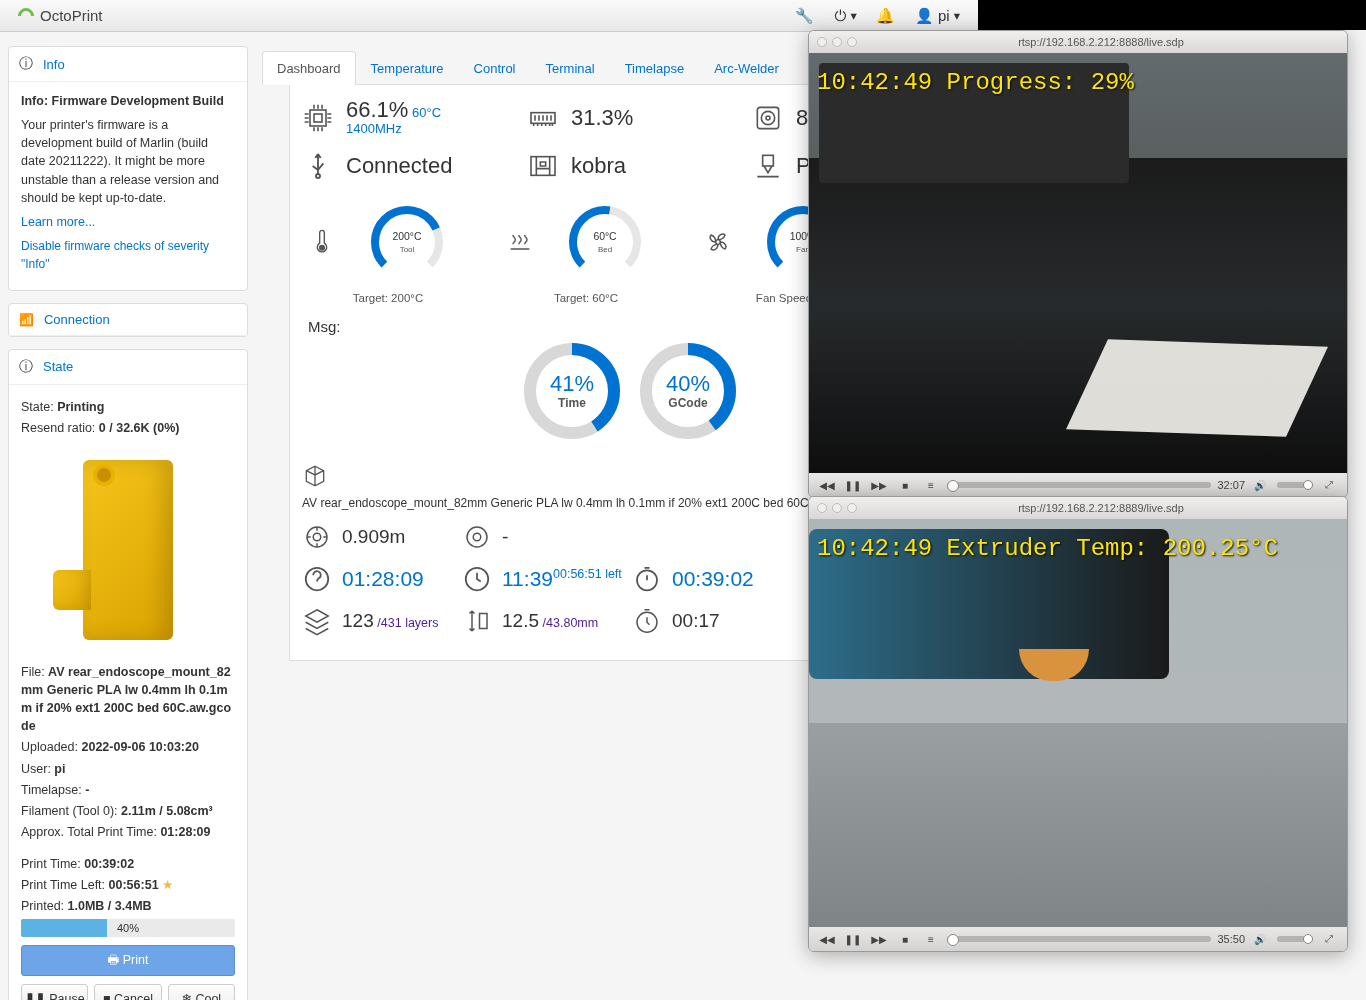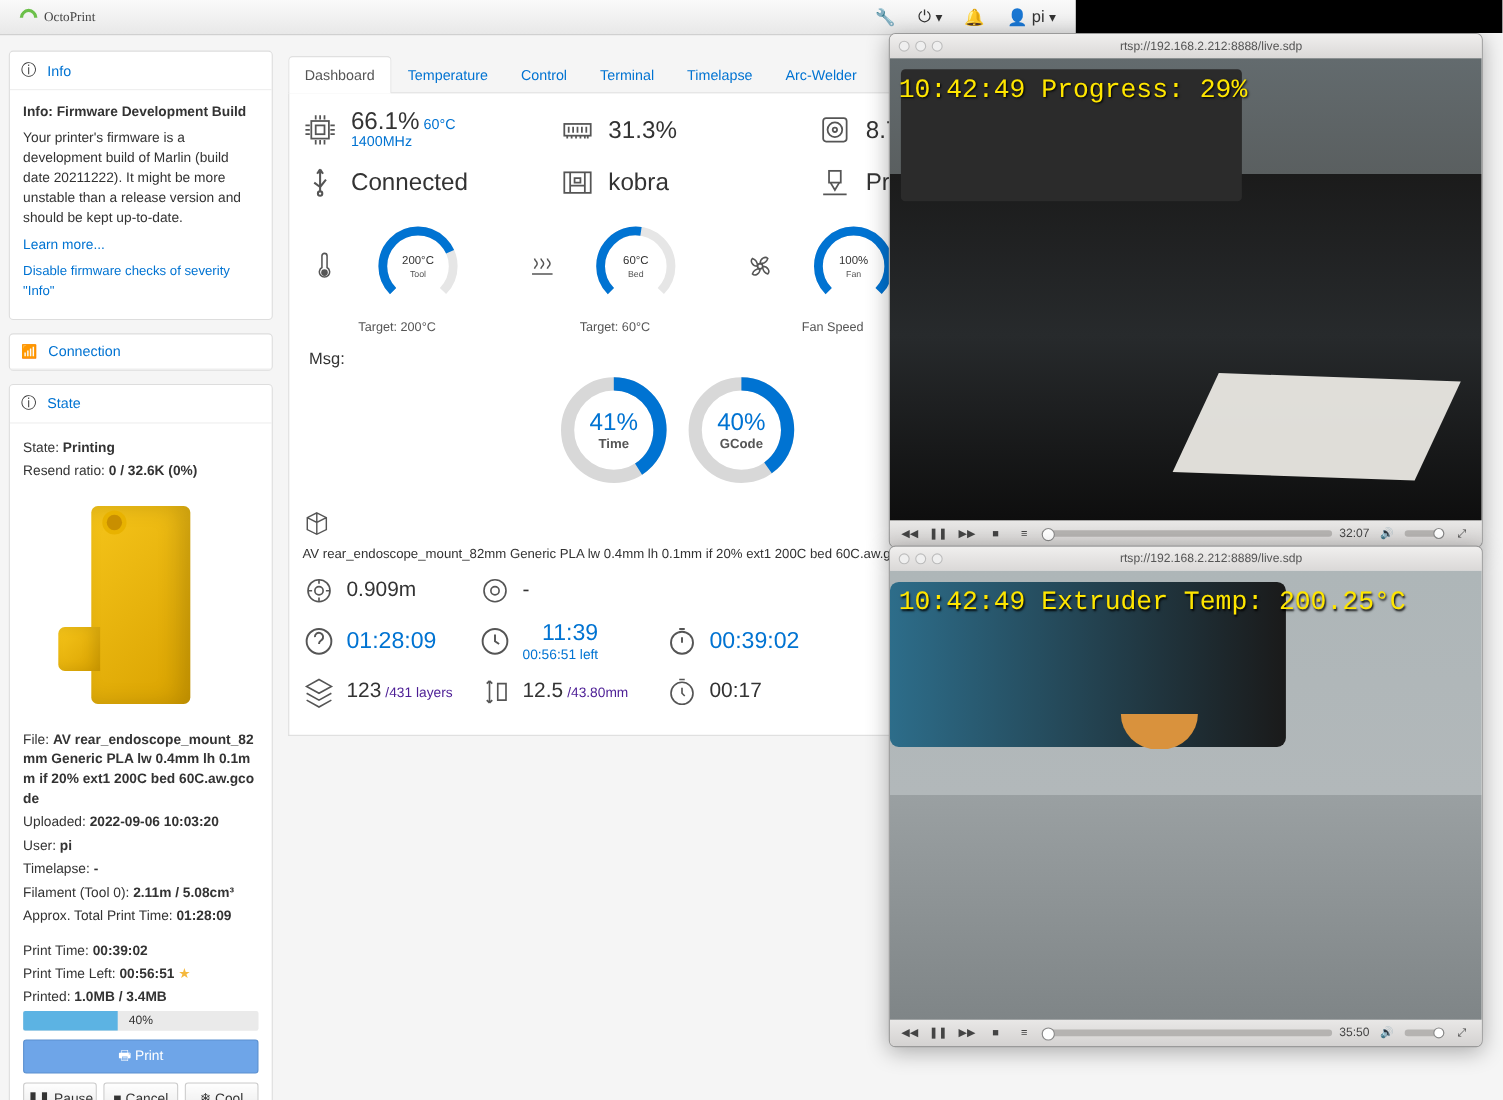--- a/index.html
+++ b/index.html
@@ -1,21 +1,21 @@
 <!DOCTYPE html>
 <html><head>
 <meta charset="utf-8">
 <style>
 * { box-sizing: border-box; margin: 0; padding: 0; }
 body { font-family: -apple-system, "Helvetica Neue", Arial, sans-serif; font-size: 13px; color: #333; background: #f5f5f5; width: 1366px; height: 1000px; overflow: hidden; position: relative; }
 a { color: #0073d2; text-decoration: none; cursor: pointer; }
 
 
 .navbar { background: linear-gradient(#fafafa,#e8e8e8); border-bottom: 1px solid #ccc; height: 32px; display: flex; align-items: center; padding: 0 18px; width: 978px; }
-.brand { font-size: 12px; color: #444; display: flex; align-items: center; gap: 6px; font-family: Liberation Serif, serif; }
+.brand { font-size: 15px; color: #444; display: flex; align-items: center; gap: 6px; }
 .brand-logo { width: 16px; height: 16px; border: 3px solid #6cc04a; border-right-color: transparent; border-bottom-color: transparent; border-radius: 50%; transform: rotate(45deg); }
 .nav-icons { margin-left: auto; display: flex; align-items: center; gap: 20px; color: #333; font-size: 15px; }
 .nav-item { display:flex; align-items:center; gap:4px; cursor:pointer; }
 
 .app-wrap { width: 978px; display: flex; padding: 14px 8px; gap: 14px; align-items: flex-start; }
 
 
 .sidebar { width: 240px; display: flex; flex-direction: column; gap: 12px; }
 .panel { background: #fff; border: 1px solid #ddd; border-radius: 4px; }
 .panel-head { padding: 8px 10px; border-bottom: 1px solid #eee; display:flex; align-items:center; gap:6px; }
@@ -72,21 +72,21 @@
 .cube-ic{width:26px;height:26px;color:#555;margin-bottom:4px;}
 .file-line{font-size:12px;color:#333;margin-bottom:12px;}
 
 .metric-grid{display:grid;grid-template-columns: 160px 170px 160px; row-gap:12px; column-gap:0px;}
 .metric{display:flex;align-items:center;gap:10px;}
 .metric .m-ic{width:30px;height:30px;color:#555;flex-shrink:0;}
 .metric .m-val{font-size:19px;color:#333;}
 .metric.highlight .m-val{color:#0073d2;font-size:21px;}
 .metric .m-sub{font-size:12.5px;color:#0073d2;}
 .metric .m-sub2{font-size:12.5px;color:#4c1d95;}
-.time-block{display:flex;flex-direction:column;align-items:flex-end;}
+.time-block{display:flex;flex-direction:row;}
 
 
 .vlc-window { position:absolute; background:#ecebea; border:1px solid #9a9a9a; border-radius:6px; box-shadow:0 4px 20px rgba(0,0,0,.3); overflow:hidden; }
 .vlc-title{height:22px;display:flex;align-items:center;font-size:11px;color:#555;padding:0 8px;gap:6px;background:linear-gradient(#f0efee,#dad8d7);}
 .traffic{display:flex;gap:5px;}
 .tdot{width:10px;height:10px;border-radius:50%;background:#efefef;border:1px solid #bcbcbc;}
 .vlc-title-text{flex:1;text-align:center;}
 .vlc-video{position:relative;background:#111;}
 .vlc-overlay{position:absolute;top:16px;left:8px;color:#ffe600;font-family:"Courier New",monospace;font-size:24px;font-weight:normal;text-shadow:1px 1px 2px #000;}
 .vlc-controls{height:24px;background:linear-gradient(#e9e8e7,#d4d2d1);display:flex;align-items:center;gap:6px;padding:0 8px;font-size:11px;color:#444;}
@@ -194,21 +194,21 @@
     <div class="tabs">
       <div class="tab active">Dashboard</div>
       <div class="tab">Temperature</div>
       <div class="tab">Control</div>
       <div class="tab">Terminal</div>
       <div class="tab">Timelapse</div>
       <div class="tab">Arc-Welder</div>
       <div class="tab-right">≡ ▾</div>
     </div>
 
-    <div class="dash" style="position:relative;">
+    <div class="dash" style="position:relative;margin-left:27px;">
       <div class="expand-icons">
         <span>⛶</span>
         <span>⤢</span>
       </div>
 
       <div class="stat-grid">
         <div class="stat">
           <svg class="icon-box" viewBox="0 0 24 24" fill="none" stroke="currentColor" stroke-width="1.2">
               <rect x="6" y="6" width="12" height="12"></rect>
               <rect x="9" y="9" width="6" height="6"></rect>

